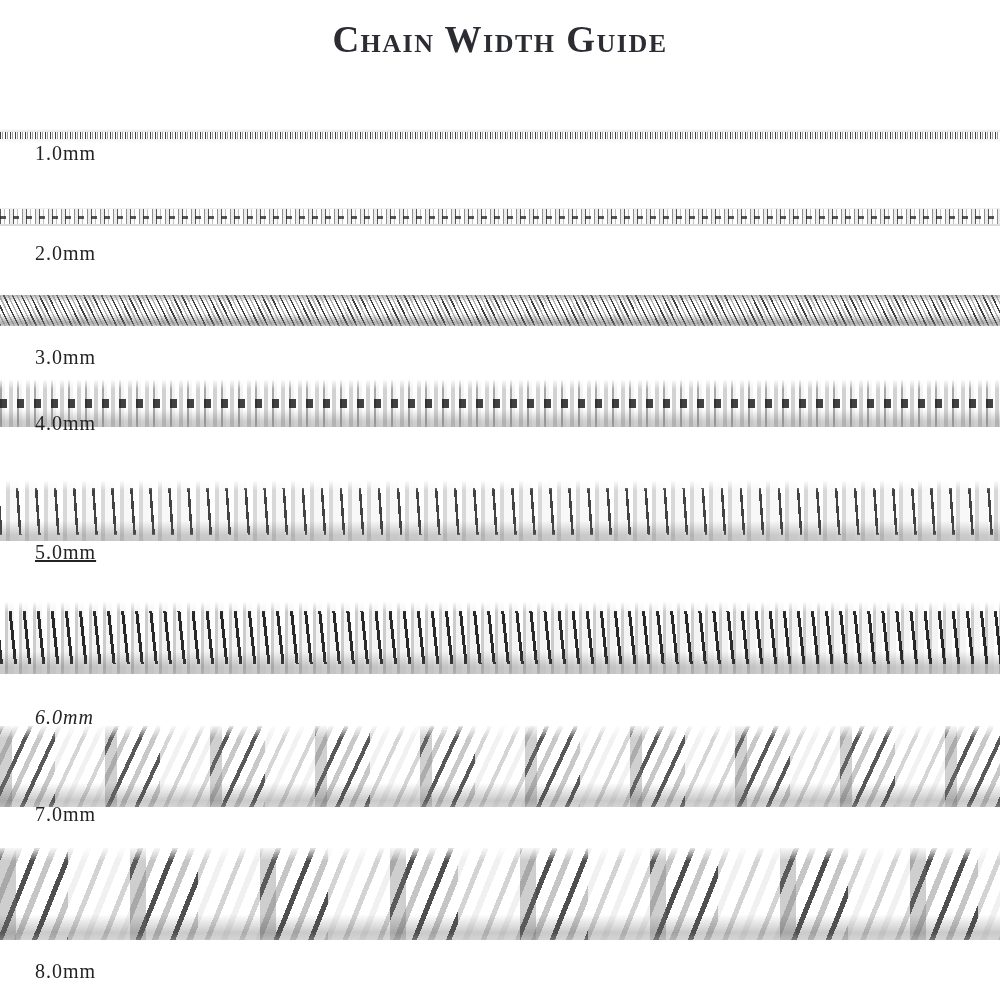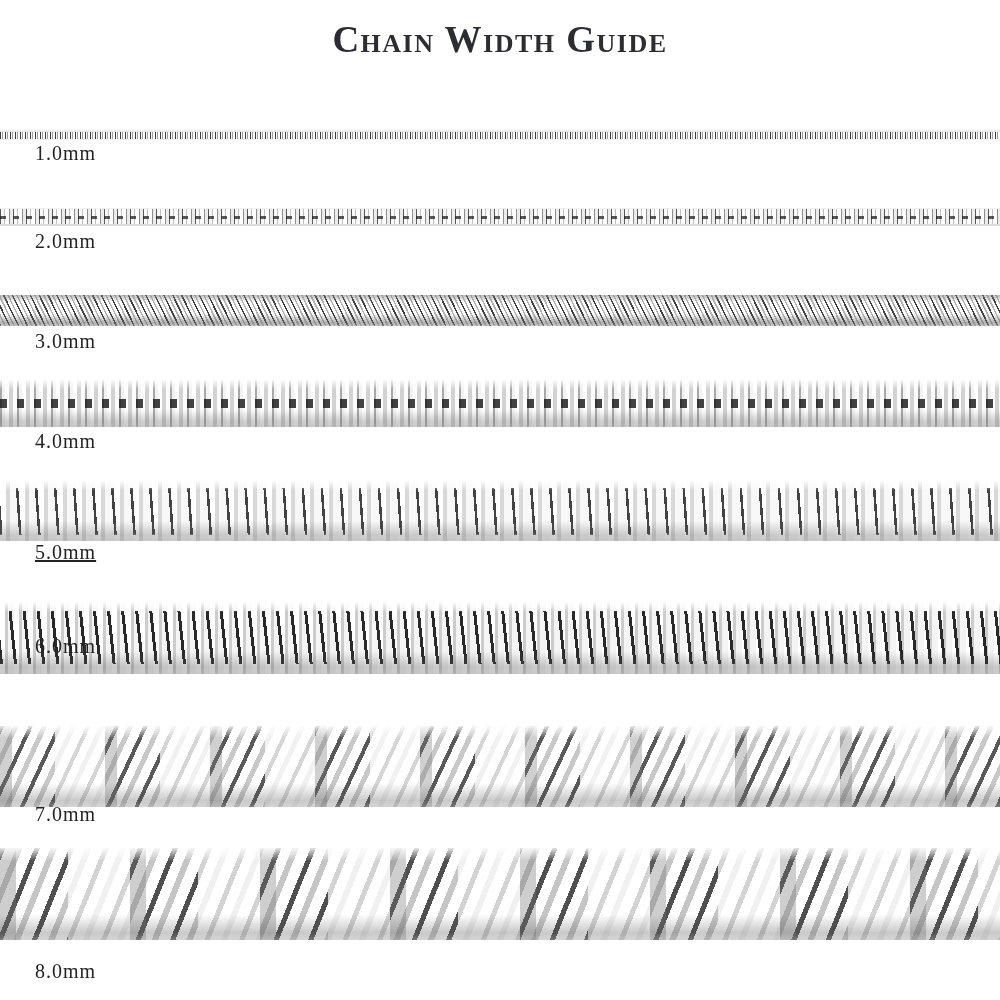--- a/index.html
+++ b/index.html
@@ -99,22 +99,22 @@
   }
   
   .c8{top:848px;height:92px;
     background-image:
       linear-gradient(180deg,rgba(255,255,255,.85) 0%,rgba(255,255,255,0) 14%,rgba(255,255,255,0) 72%,rgba(80,80,80,.3) 92%,rgba(160,160,160,.45) 100%),
       linear-gradient(90deg,rgba(115,115,115,.35) 0 16px,rgba(255,255,255,0) 16px 68px,rgba(255,255,255,.75) 68px 130px),
       repeating-linear-gradient(112deg,rgba(20,20,20,.75) 0 5px,rgba(255,255,255,.92) 5px 15px,rgba(140,140,140,.5) 15px 21px,rgba(255,255,255,.85) 21px 32px);
     background-size:100% 100%,130px 100%,100% 100%;
     background-repeat:no-repeat,repeat-x,no-repeat;
   }
-  .l1{top:142px;} .l2{top:230px;} .l3{top:330px;text-align:right;} .l4{top:430px;}
-  .l5{top:541px;text-decoration:underline;} .l6{top:635px;} .l7{top:803px;font-family:Liberation Serif, serif;} .l8{top:960px;}
+  .l1{top:142px;} .l2{top:242px;} .l3{top:346px;text-align:right;} .l4{top:412px;}
+  .l5{top:541px;text-decoration:underline;} .l6{top:706px;font-style:italic;} .l7{top:803px;font-family:Liberation Serif, serif;} .l8{top:960px;}
 </style>
 </head>
 <body>
 
 <div class="canvas">
   <div class="title">Chain Width Guide</div>
 
   <div class="chain c1"></div>
   <div class="label l1">1.0mm</div>
 

